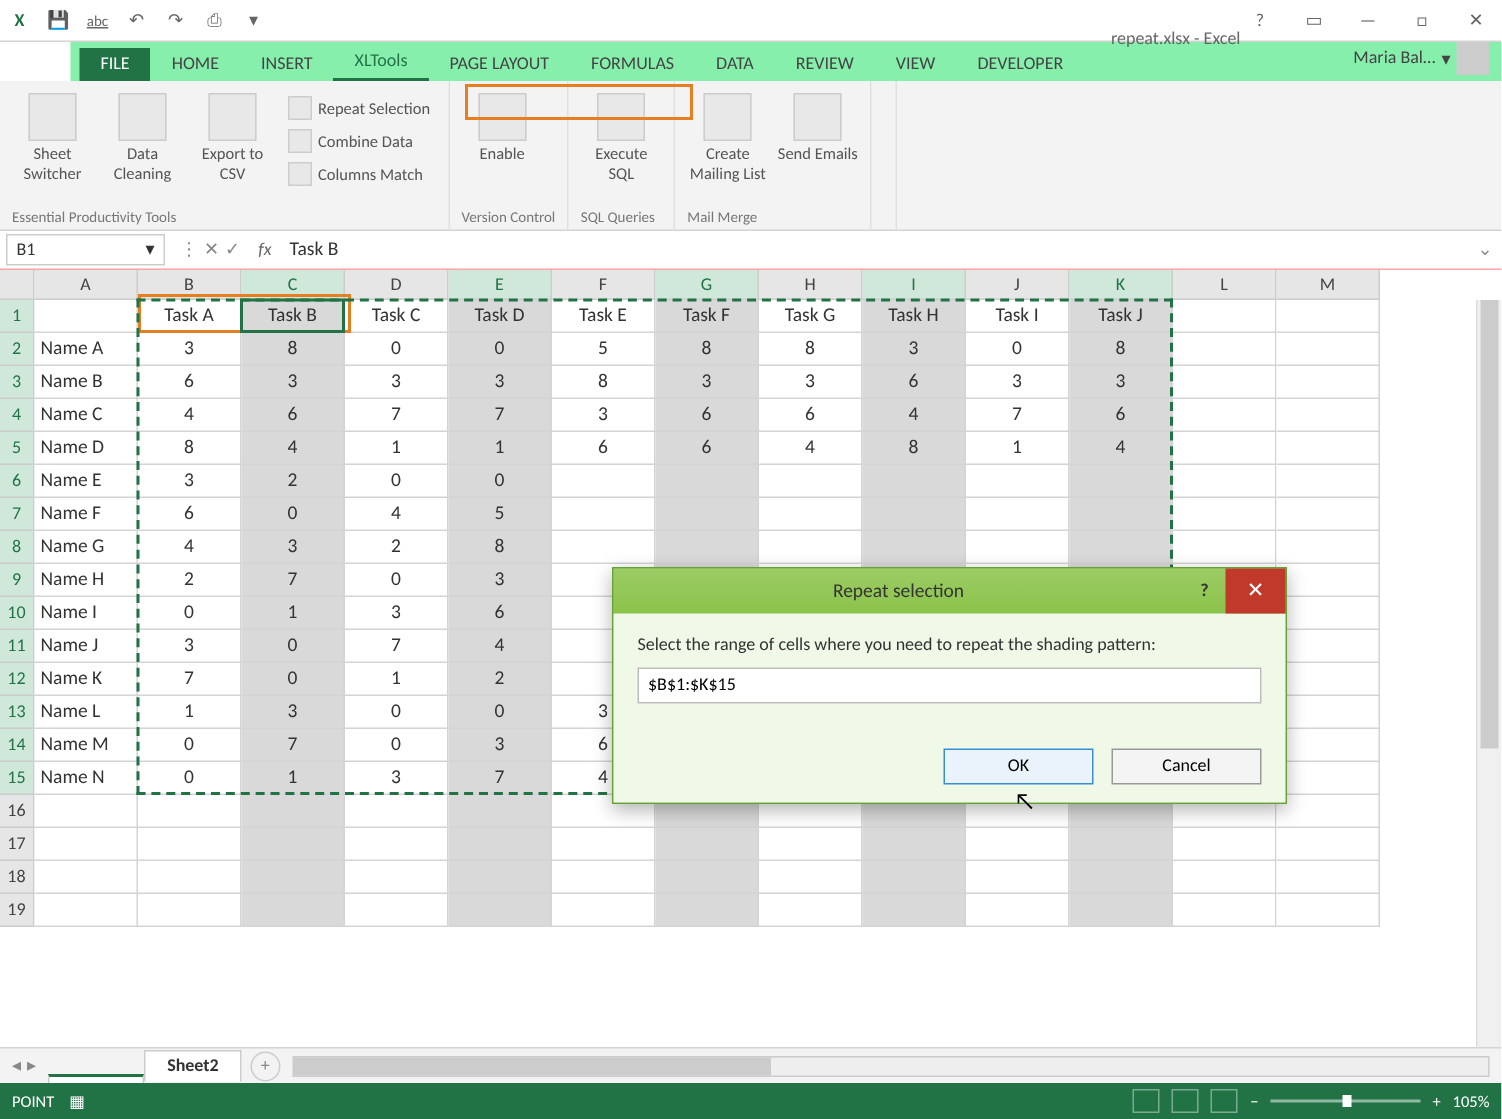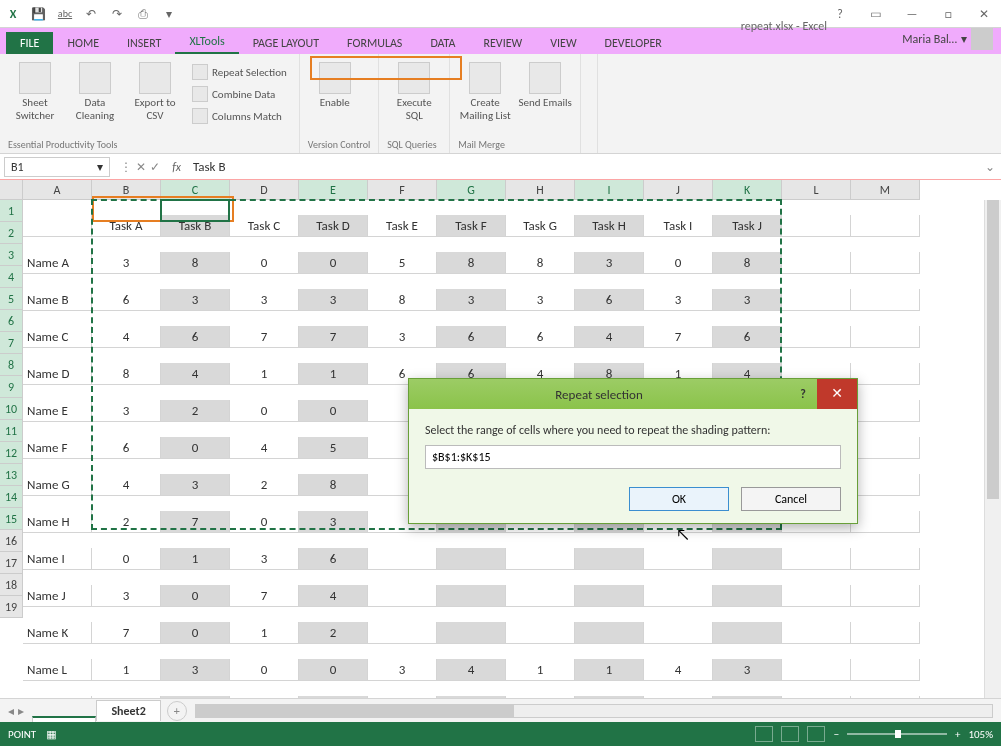--- a/index.html
+++ b/index.html
@@ -7,21 +7,21 @@
 
 
 .titlebar { height: 28px; background: #fff; display: flex; align-items: center; padding: 0 4px; border-bottom: 1px solid #d4d4d4; }
 .qat { display: flex; gap: 8px; align-items: center; }
 .qat-icon { width: 18px; height: 18px; display: flex; align-items: center; justify-content: center; color: #666; }
 .title-center { flex: 1; text-align: right; color: #666; font-size: 12px; margin-top: 25px; }
 .title-right { display: flex; gap: 10px; align-items: center; }
 .win-btn { width: 26px; text-align: center; color: #666; }
 
 
-.ribbon-tabs { height: 26px; display: flex; align-items: flex-end; padding-left: 6px; background: #f0abfc; }
+.ribbon-tabs { height: 26px; display: flex; align-items: flex-end; padding-left: 6px; background: #86efac; margin-left: 47px; }
 .file-tab { background: #217346; color: #fff; padding: 4px 14px; font-size: 12px; }
 .tab { padding: 4px 14px; font-size: 12px; color: #444; cursor: pointer; }
 .tab.active { color: #217346; border-bottom: 2px solid #217346; }
 .user-tab { margin-left: auto; padding: 4px 8px; display: flex; align-items: center; gap: 4px; color: #444; }
 .user-avatar { width: 22px; height: 22px; background: #ccc; }
 
 
 .ribbon { height: 100px; background: #f3f3f3; border-bottom: 1px solid #d4d4d4; display: flex; position: relative; }
 .rgroup { border-right: 1px solid #e0e0e0; padding: 4px 8px 2px 8px; display: flex; flex-direction: column; }
 .rgroup-body { flex: 1; display: flex; gap: 6px; align-items: flex-start; }
@@ -44,21 +44,21 @@
 
 .grid-area { position: relative; overflow: hidden; height: 524px; }
 .corner { position: absolute; left: 0; top: 0; width: 23px; height: 20px; background: #e6e6e6; border-right: 1px solid #ccc; border-bottom: 1px solid #ccc; }
 .col-headers { position: absolute; left: 23px; top: 0; display: flex; height: 20px; }
 .colh { width: 69px; background: #e6e6e6; border-right: 1px solid #ccc; border-bottom: 1px solid #ccc; text-align: center; font-size: 12px; color: #444; line-height: 20px; }
 .colh.sel { background: #cfe8d9; color: #217346; }
 .row-headers { position: absolute; left: 0; top: 20px; }
 .rowh { width: 23px; height: 22px; background: #e6e6e6; border-right: 1px solid #ccc; border-bottom: 1px solid #ccc; text-align: center; font-size: 12px; color: #444; line-height: 22px; }
 .rowh.sel { background: #cfe8d9; color: #217346; }
 .cells { position: absolute; left: 23px; top: 20px; }
-.cell-row { display: flex; margin-top: 15px; }
+.cell-row { display: flex; }
 .cell { width: 69px; height: 22px; border-right: 1px solid #d4d4d4; border-bottom: 1px solid #d4d4d4; padding: 0 4px; font-size: 13px; line-height: 22px; background: #fff; }
 .cell.shade { background: #d9d9d9; }
 .cell.center { text-align: center; }
 .cell.left { text-align: left; }
 .active-cell-border { position: absolute; border: 2px solid #217346; pointer-events: none; }
 .marquee { position: absolute; border: 2px dashed #217346; pointer-events: none; }
 .orange-outline { position: absolute; border: 2px solid #e67e22; pointer-events: none; }
 
 
 .sheetbar { position: absolute; bottom: 24px; left: 0; right: 0; height: 24px; background: #f3f3f3; border-top: 1px solid #d4d4d4; display: flex; align-items: center; }
@@ -79,21 +79,21 @@
 
 
 .dialog { position: absolute; left: 408px; top: 378px; width: 450px; background: #8bc34a; border: 1px solid #689f38; box-shadow: 0 4px 12px rgba(0,0,0,0.3); }
 .dlg-title { height: 30px; display: flex; align-items: center; background: linear-gradient(#9ccc65,#8bc34a); }
 .dlg-title-text { flex: 1; text-align: center; font-size: 13px; color: #333; }
 .dlg-help { width: 28px; text-align: center; font-weight: bold; color: #333; }
 .dlg-close { width: 40px; height: 30px; background: #c0392b; color: #fff; text-align: center; line-height: 30px; font-size: 14px; }
 .dlg-body { background: #f0f8e8; margin: 0; padding: 14px 16px 12px 16px; }
 .dlg-label { font-size: 12px; margin-bottom: 8px; color: #333; }
 .dlg-input { width: 100%; border: 1px solid #bbb; padding: 4px 6px; font-size: 12px; background: #fff; }
-.dlg-buttons { display: flex; justify-content: flex-end; gap: 12px; margin-top: 18px; }
+.dlg-buttons { display: flex; justify-content: flex-end; gap: 12px; margin-top: 30px; }
 .dlg-btn { width: 100px; height: 24px; border: 1px solid #999; background: #f4f4f4; font-size: 12px; cursor: pointer; }
 .dlg-btn.primary { border: 1px solid #3b8ed0; background: #eaf3fb; }
 .cursor-arrow { position: absolute; left: 676px; top: 525px; pointer-events: none; font-size: 16px; color: #000; }
 
 .vscroll { position: absolute; right: 0; top: 200px; width: 17px; bottom: 48px; background: #f0f0f0; border-left: 1px solid #ddd; }
 .vscroll-thumb { position: absolute; top: 0; left: 2px; right: 2px; height: 60%; background: #ccc; }
 </style>
 </head>
 <body>
 

